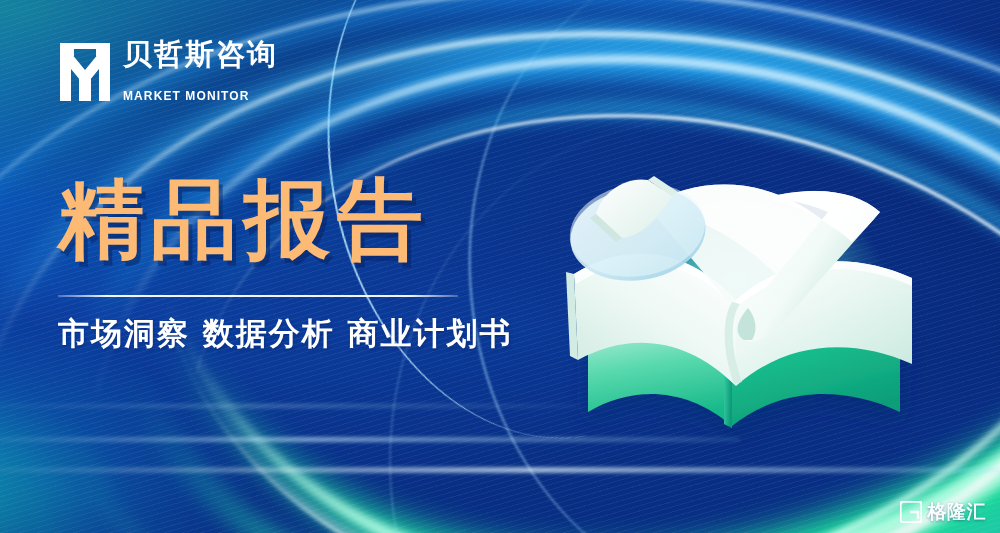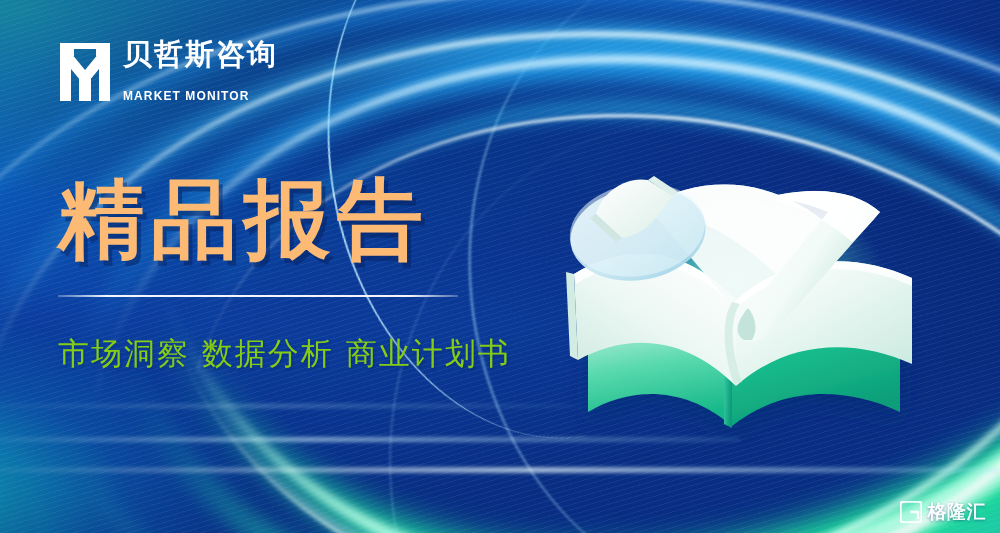--- a/index.html
+++ b/index.html
@@ -88,21 +88,21 @@
            font-family:"DejaVu Sans","Liberation Sans",sans-serif;}
   .logo-en{color:#fff;font-size:12px;font-weight:700;letter-spacing:1.1px;line-height:1.3;margin-top:19px;}
 
   
   .headline{position:absolute;left:58px;top:176px;}
   .title{color:#fdba74;font-size:86px;font-weight:700;letter-spacing:7px;line-height:1;
          font-family:"DejaVu Sans","Liberation Sans",sans-serif;
          text-shadow:4px 5px 0 rgba(5,28,88,.45);white-space:nowrap;}
   .rule{width:400px;height:2px;margin-top:33px;
         background:linear-gradient(90deg,rgba(255,255,255,.25),rgba(255,255,255,.95) 12%,rgba(255,255,255,.95) 88%,rgba(255,255,255,.25));}
-  .subtitle{margin-top:36px;color:#84cc16;font-size:31px;font-weight:400;letter-spacing:2px;
+  .subtitle{margin-top:16px;color:#ffffff;font-size:31px;font-weight:700;letter-spacing:2px;
             font-family:"DejaVu Sans","Liberation Sans",sans-serif;white-space:nowrap;
             text-shadow:1px 2px 3px rgba(5,28,88,.35);}
 
   
   .book{position:absolute;left:536px;top:150px;width:420px;height:300px;}
   .book svg{width:100%;height:100%;overflow:visible;}
 
   
   .watermark{position:absolute;right:14px;bottom:8px;display:flex;align-items:center;gap:6px;opacity:.93;padding-left:24px;}
   .wm-icon{width:22px;height:22px;flex:0 0 auto;}

